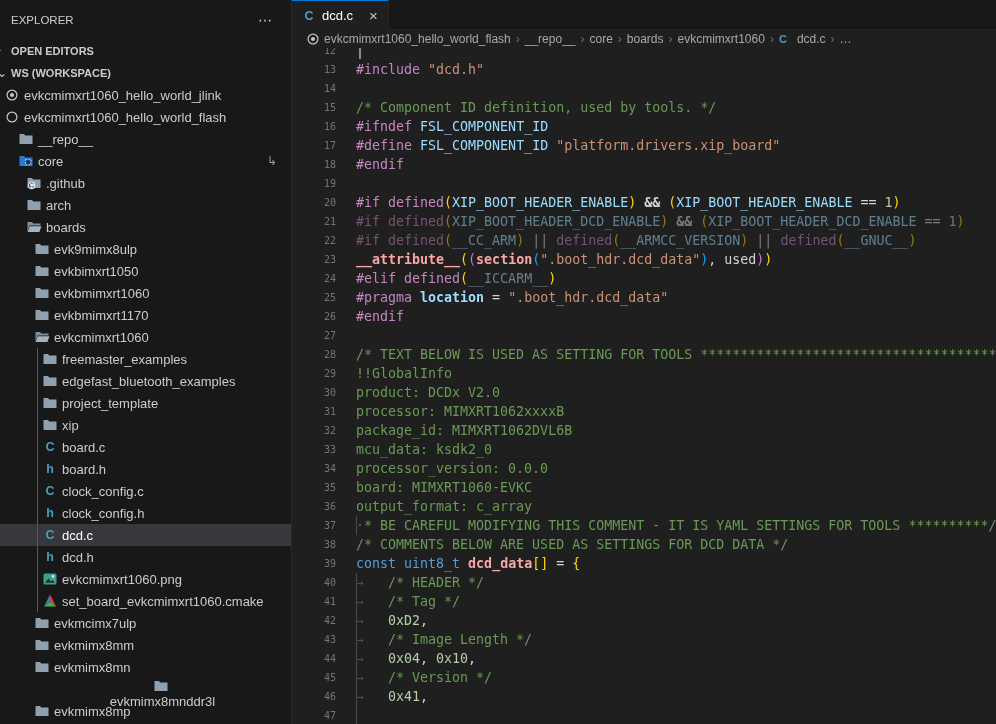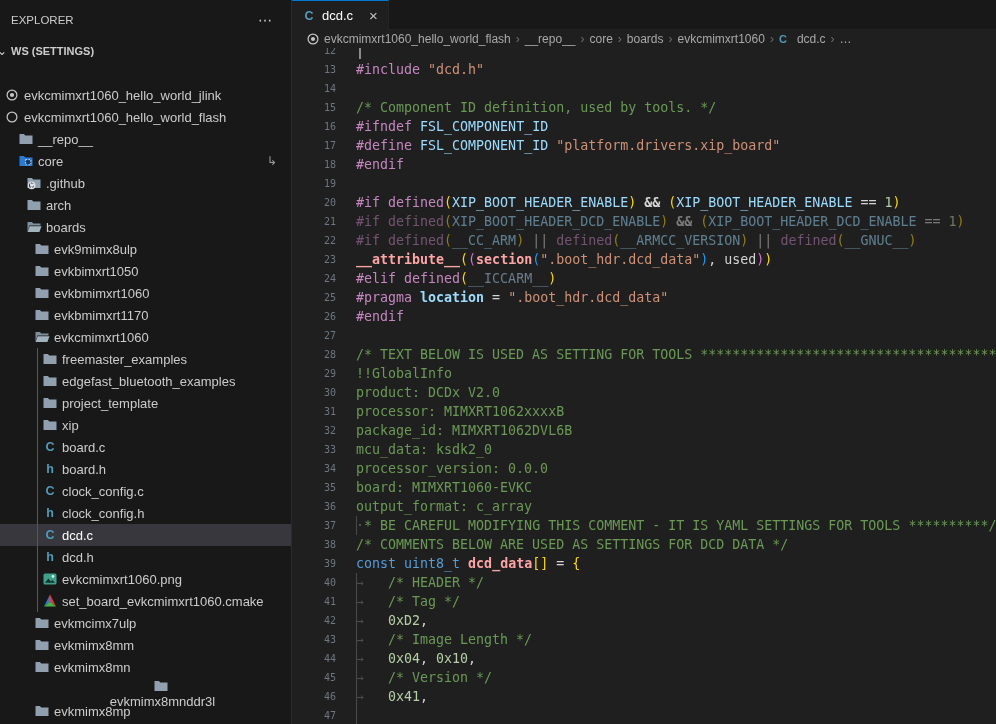--- a/index.html
+++ b/index.html
@@ -79,22 +79,26 @@
 </style>
 </head>
 <body>
 
 <div class="sidebar">
   <div class="sb-title">
     <span>EXPLORER</span>
     <span class="sb-menu">⋯</span>
   </div>
   <div class="sb-section">
+    <span class="sb-chev">›</span>
+    <span>OPEN EDITORS</span>
+  </div>
+  <div class="sb-section">
     <span class="sb-chev" style="top:4px">⌄</span>
-    <span>WS (SETTINGS)</span>
+    <span>WS (WORKSPACE)</span>
   </div>
   <div class="tree">
     <div class="tree-guide"></div>
   <div class="row" style="padding-left: 4px;">
         <span class="ticon">
           <svg width="14" height="14" viewBox="0 0 16 16">
             <circle cx="8" cy="8" r="5.6" fill="none" stroke="#c5c5c5" stroke-width="1.4"></circle>
             <circle cx="8" cy="8" r="2.4" fill="#c5c5c5"></circle>
           </svg>
         </span>

